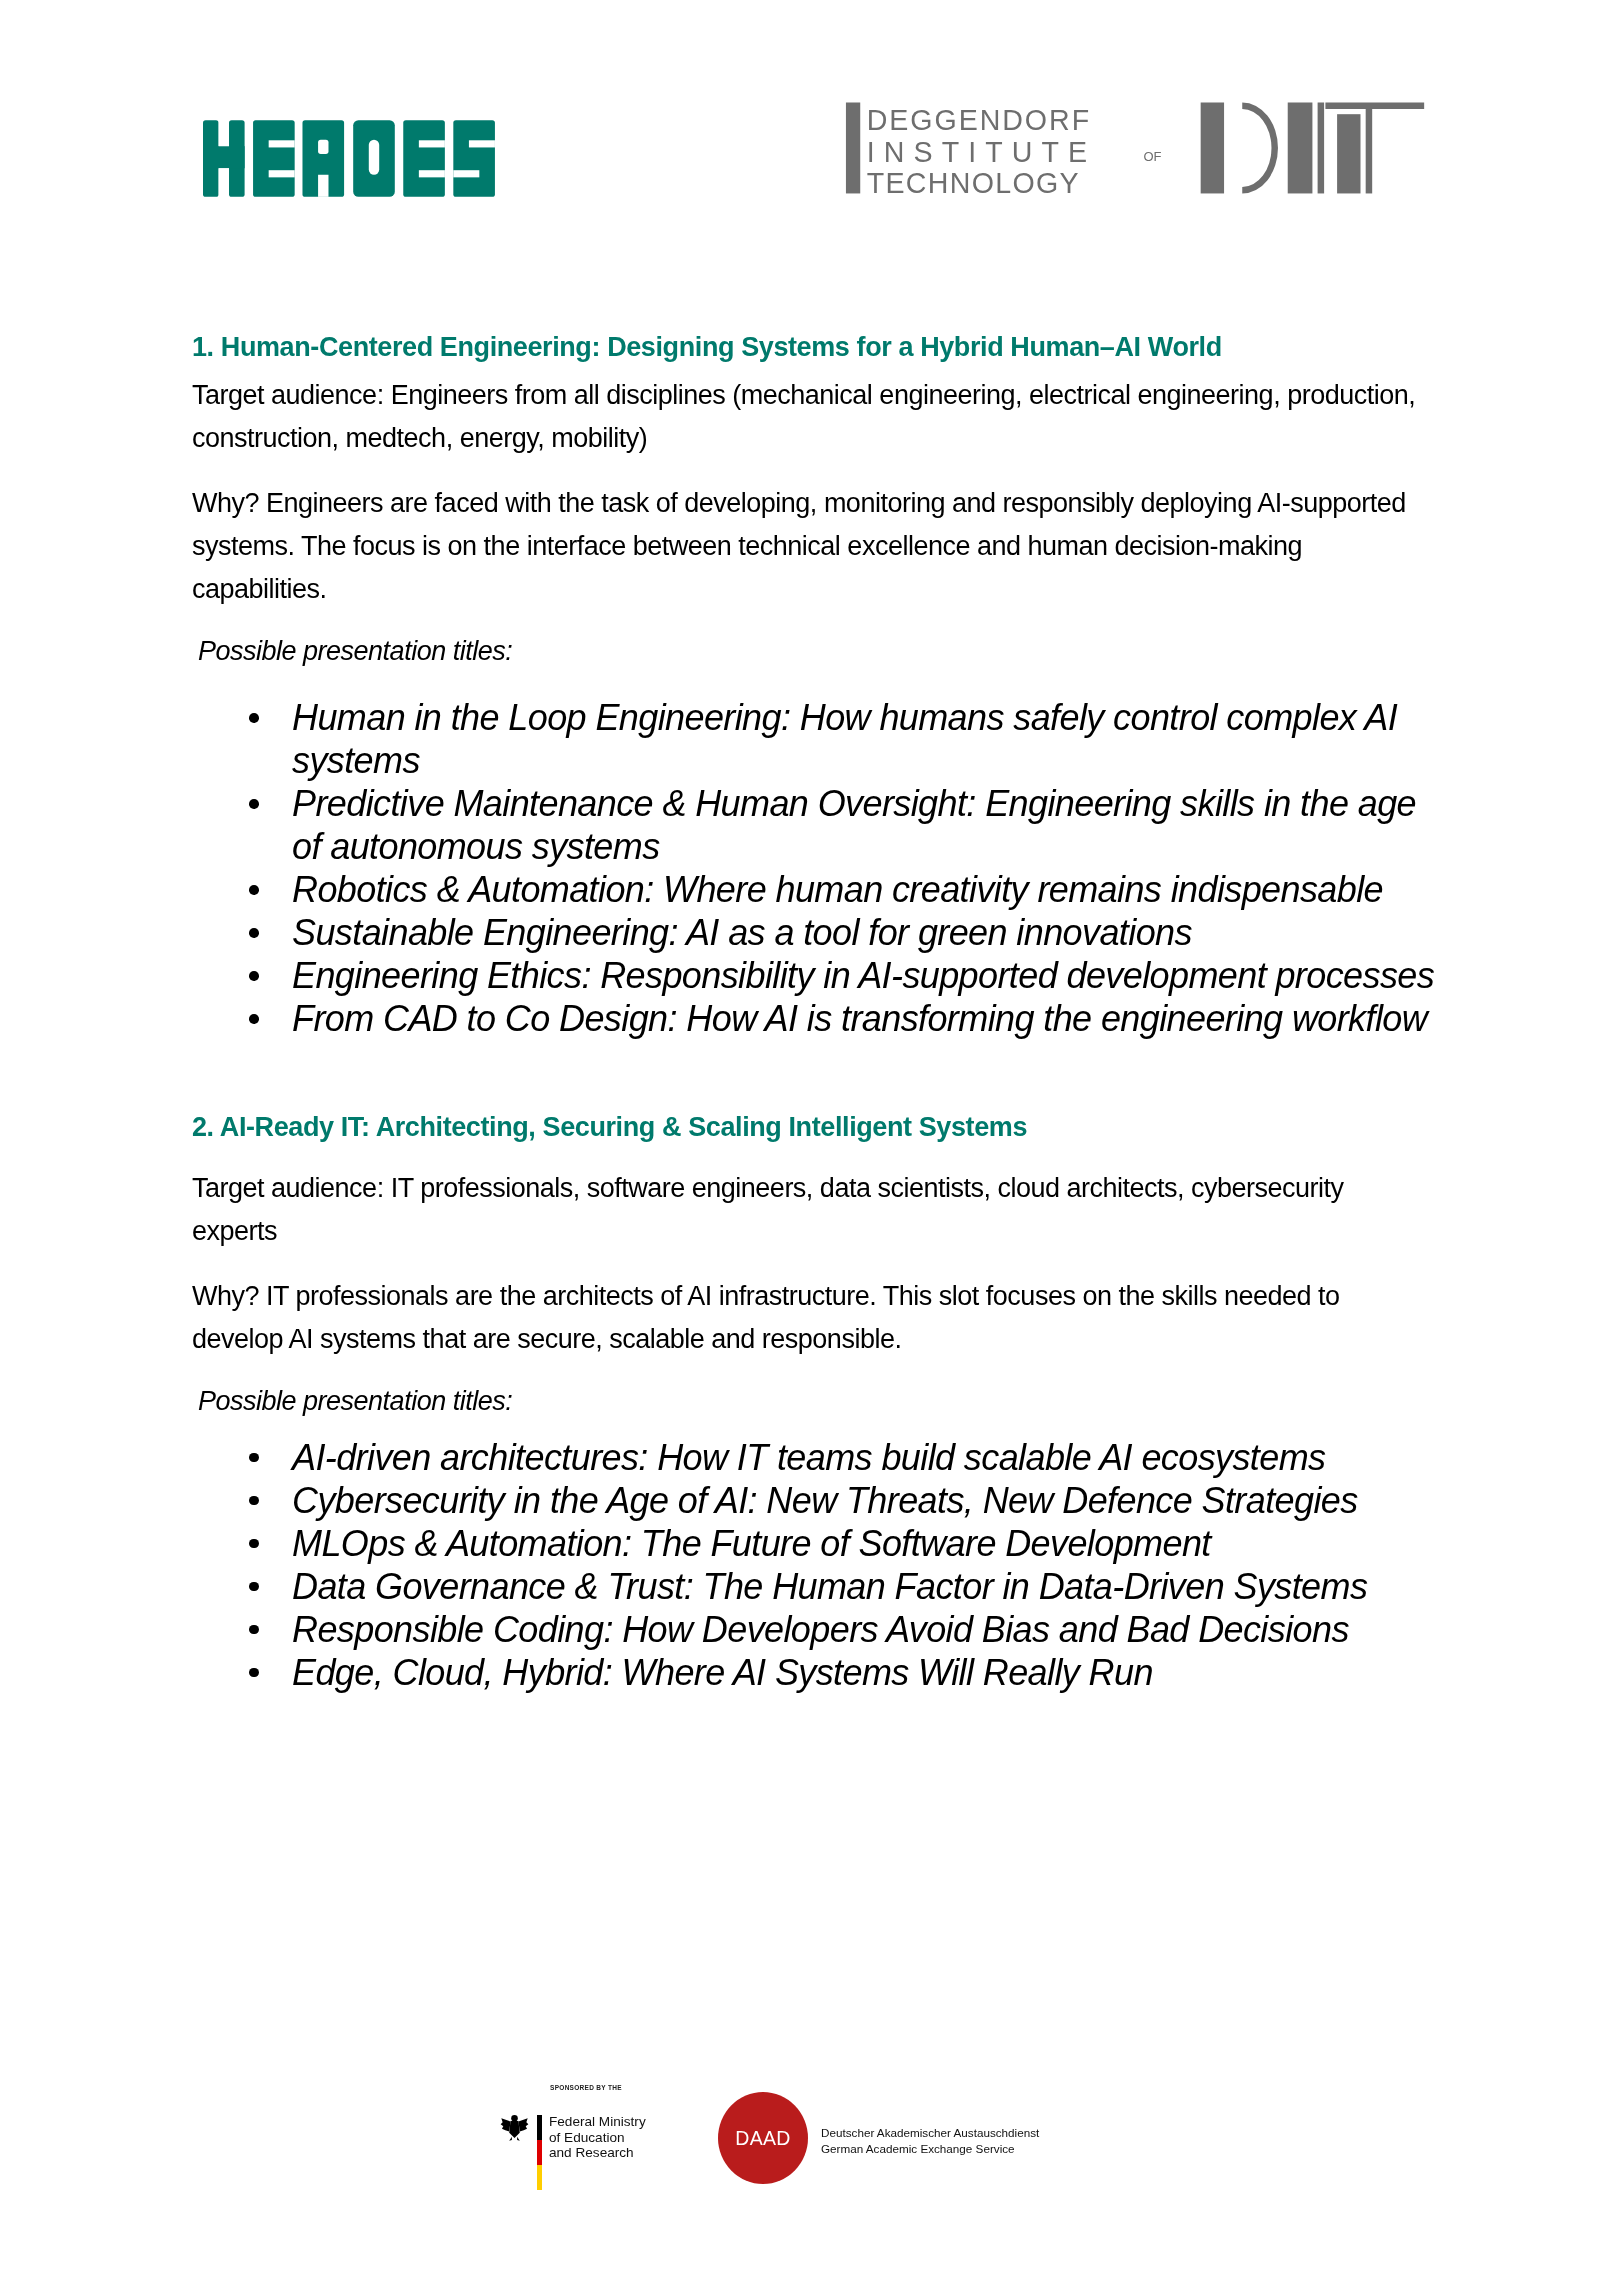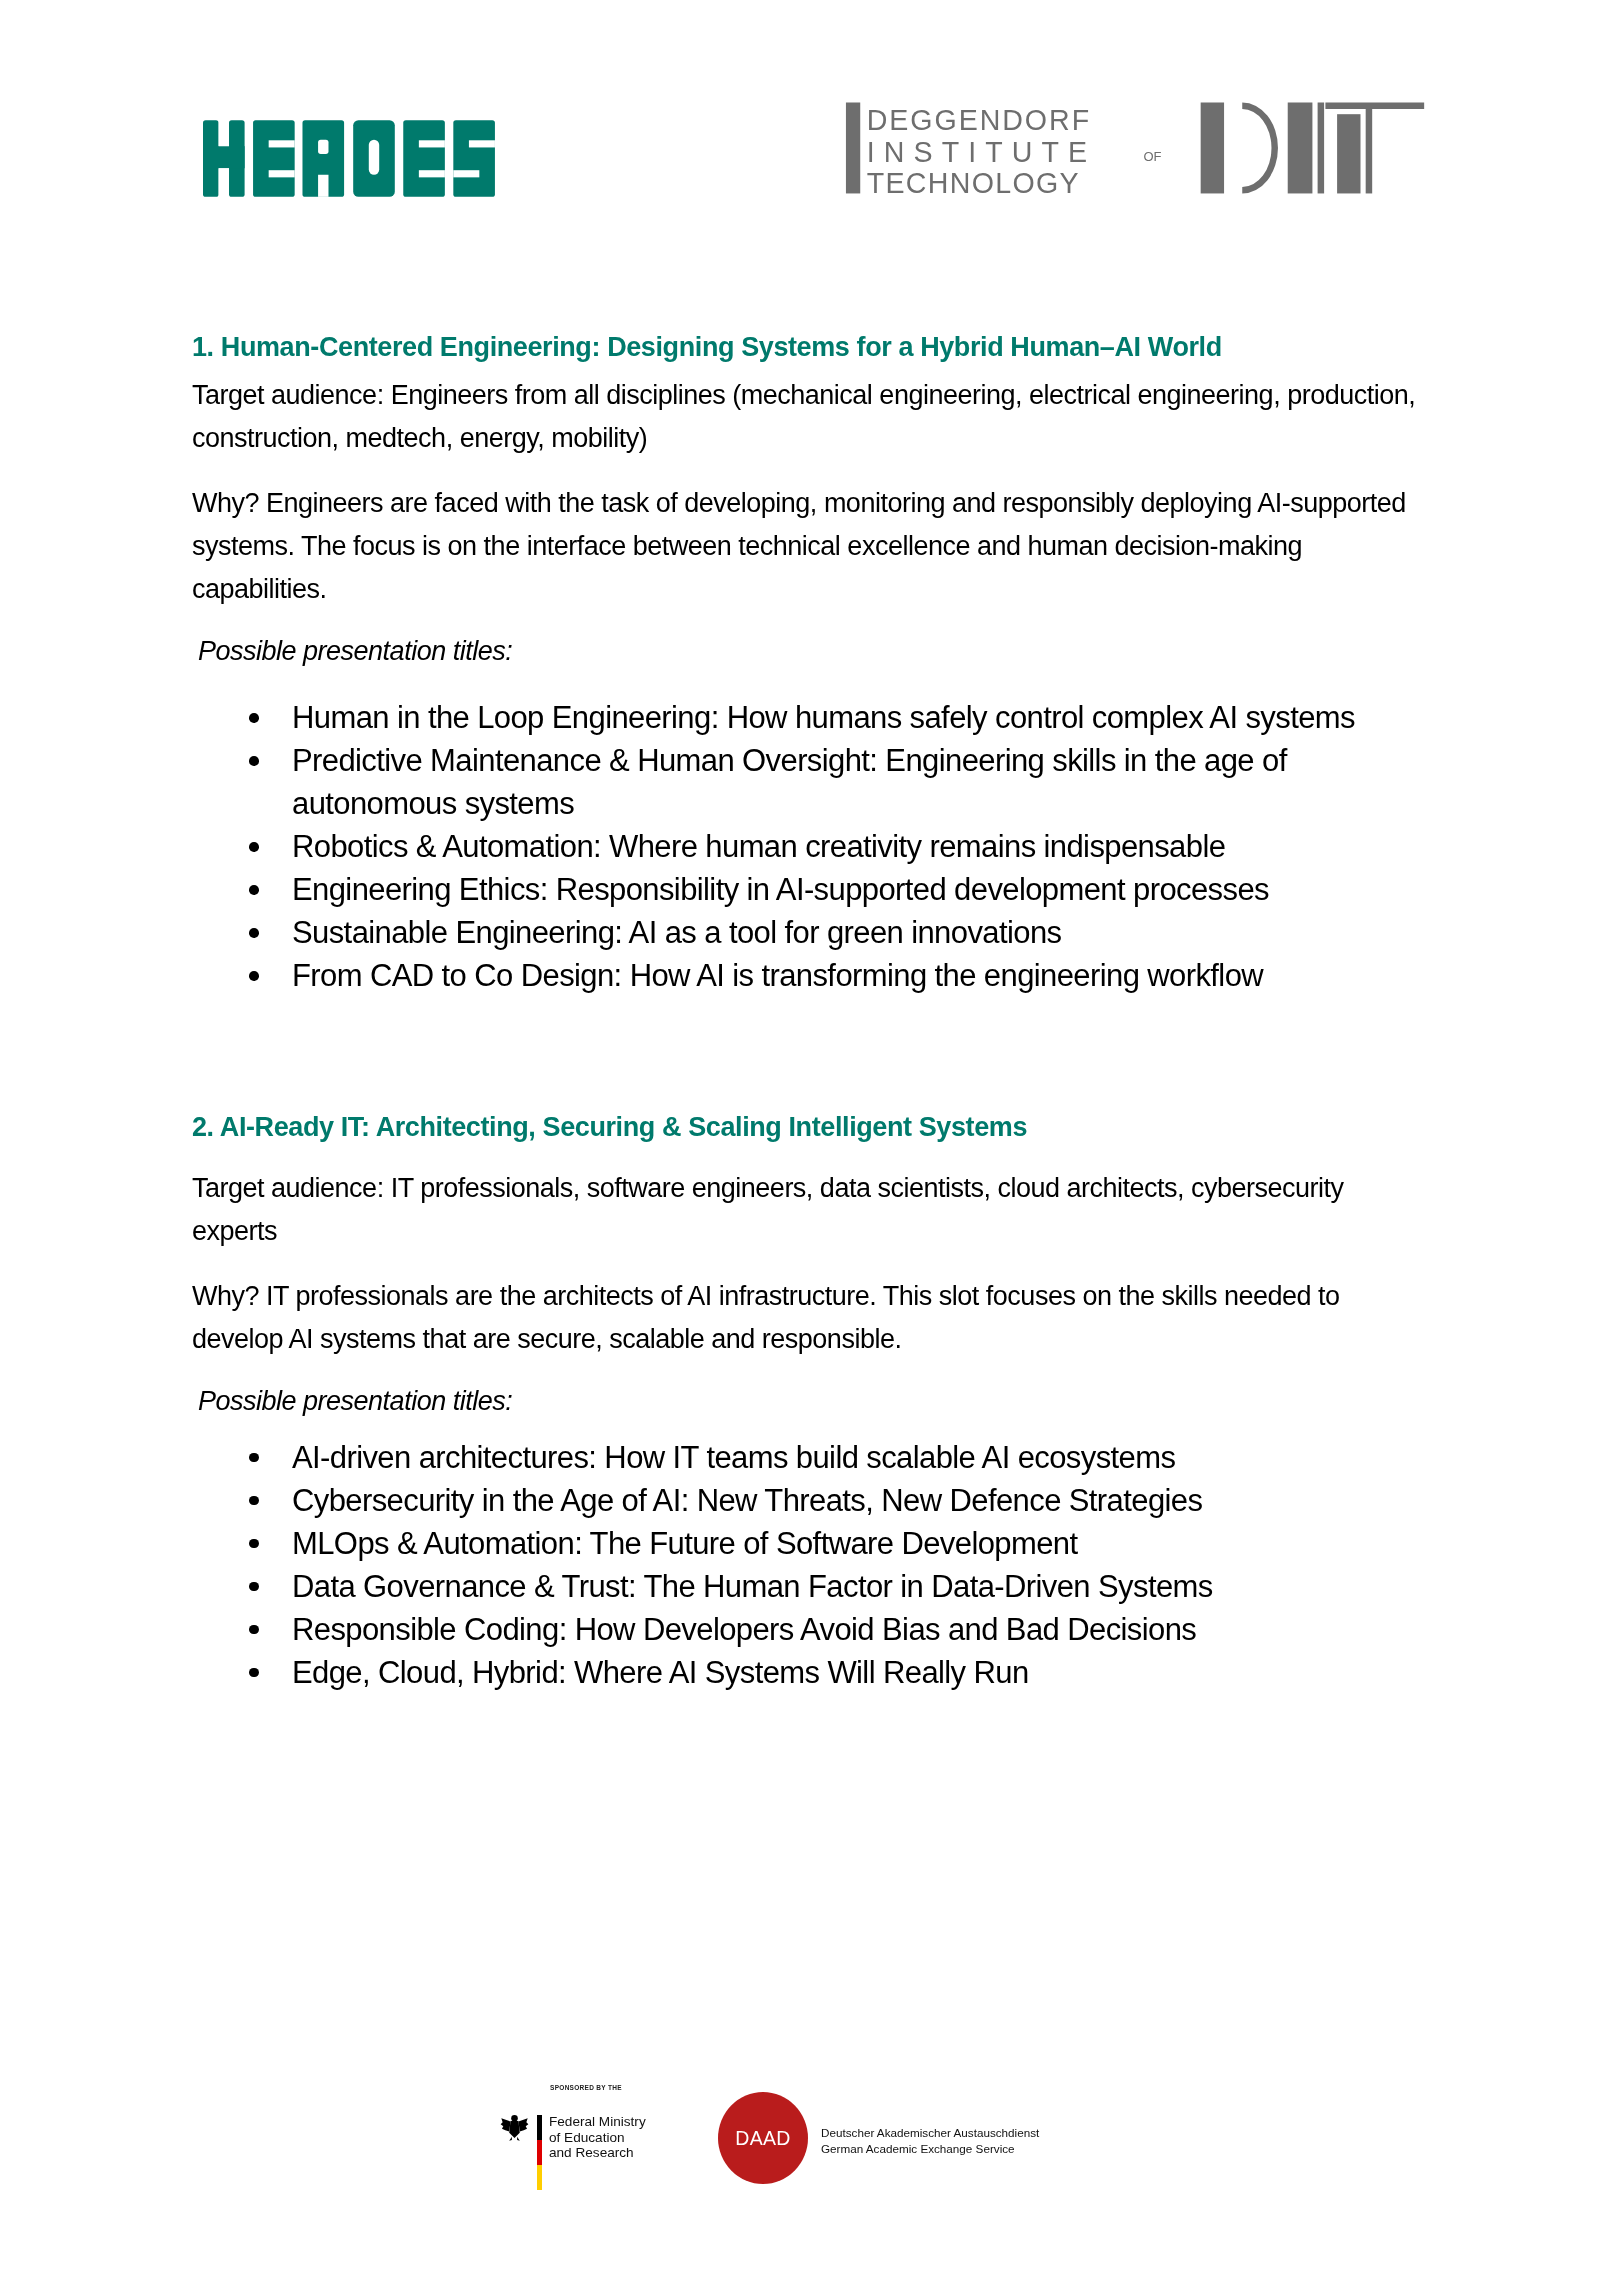--- a/index.html
+++ b/index.html
@@ -13,21 +13,21 @@
   #dit-logo { left: 838px; top: 96px; width: 598px; height: 102px; }
 
   .content { position: absolute; left: 192px; width: 1235px; }
   .section-title { font-family: "Liberation Sans Narrow", "Liberation Sans", sans-serif;
     font-weight: bold; font-size: 27px; color: #007a6c; 
     text-decoration-thickness: 1.9px; text-underline-offset: 3.9px; margin: 0; letter-spacing: -0.4px;
     line-height: 39px; }
   .para { font-size: 27px; line-height: 43px; margin: 0; letter-spacing: -0.5px; }
   .sub { font-size: 27px; line-height: 39px; font-weight: normal; font-style: italic; margin: 6px; letter-spacing: -0.5px; }
   ul.titles { list-style: none; margin: 0; padding: 0; }
-  ul.titles li { position: relative; padding-left: 100px; font-size: 31px;
+  ul.titles li { position: relative; padding-left: 100px; font-style: italic; font-size: 36px;
     line-height: 43px; letter-spacing: -0.6px; width: 1144px; }
   ul.titles li .bullet { position: absolute; left: 57px; top: 17px; width: 9.7px; height: 9.7px;
     border-radius: 50%; background: #000; }
 
   
   #footer-sponsor { left: 550px; top: 2084px; font-size: 6.5px; letter-spacing: 0.3px; font-weight: bold; color:#222; }
   #bmbf-eagle { left: 500px; top: 2113px; width: 29px; height: 29px; }
   #flag-bar { left: 537px; top: 2115px; width: 4.5px; height: 75px; }
   #bmbf-text { left: 549px; top: 2114px; font-size: 13.6px; line-height: 15.6px; color:#111; }
   #daad-circle { left: 718px; top: 2092px; width: 90px; height: 92px; border-radius: 50%;
@@ -95,22 +95,22 @@
 
 <div class="content" style="top:328px;">
   <p class="section-title">1. Human-Centered Engineering: Designing Systems for a Hybrid Human–AI World</p>
   <p class="para" style="margin-top:7px; width:1235px;">Target audience: Engineers from all disciplines (mechanical engineering, electrical engineering, production, construction, medtech, energy, mobility)</p>
   <p class="para" style="margin-top:22px; width:1235px;">Why? Engineers are faced with the task of developing, monitoring and responsibly deploying AI-supported systems. The focus is on the interface between technical excellence and human decision-making capabilities.</p>
   <p class="sub" style="margin-top:21px;">Possible presentation titles:</p>
   <ul class="titles" style="margin-top:25px;">
     <li><span class="bullet"></span><span>Human in the Loop Engineering: How humans safely control complex AI systems</span></li>
     <li><span class="bullet"></span><span>Predictive Maintenance &amp; Human Oversight: Engineering skills in the age of autonomous systems</span></li>
     <li><span class="bullet"></span><span>Robotics &amp; Automation: Where human creativity remains indispensable</span></li>
+    <li><span class="bullet"></span><span>Sustainable Engineering: AI as a tool for green innovations</span></li>
     <li><span class="bullet"></span><span>Engineering Ethics: Responsibility in AI-supported development processes</span></li>
-    <li><span class="bullet"></span><span>Sustainable Engineering: AI as a tool for green innovations</span></li>
     <li><span class="bullet"></span><span>From CAD to Co Design: How AI is transforming the engineering workflow</span></li>
   </ul>
 </div>
 
 <div class="content" style="top:1108px;">
   <p class="section-title">2. AI-Ready IT: Architecting, Securing &amp; Scaling Intelligent Systems</p>
   <p class="para" style="margin-top:19.5px; width:1170px;">Target audience: IT professionals, software engineers, data scientists, cloud architects, cybersecurity experts</p>
   <p class="para" style="margin-top:22px; width:1196px;">Why? IT professionals are the architects of AI infrastructure. This slot focuses on the skills needed to develop AI systems that are secure, scalable and responsible.</p>
   <p class="sub" style="margin-top:21px;">Possible presentation titles:</p>
   <ul class="titles" style="margin-top:15px;">

